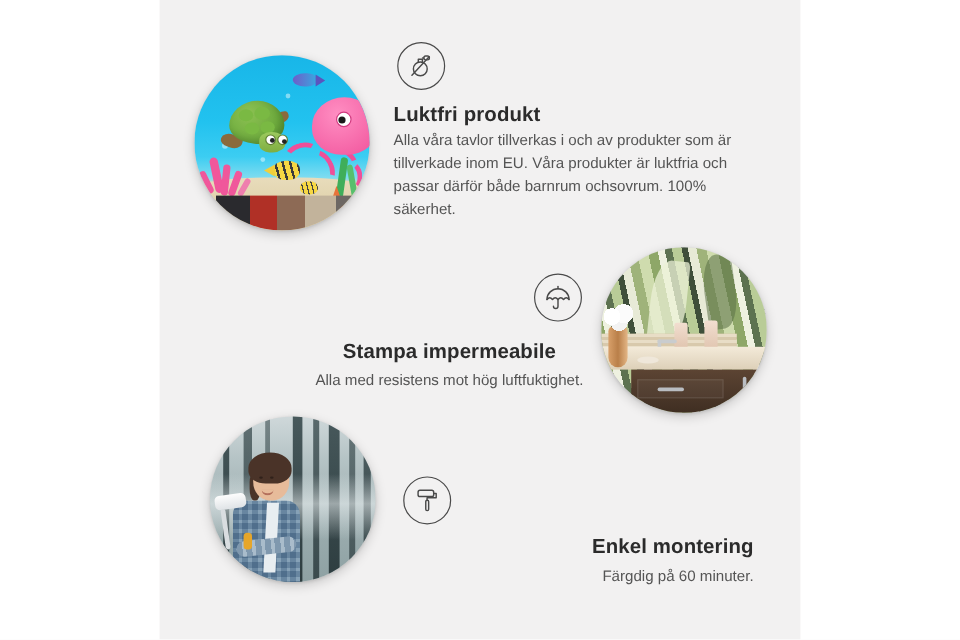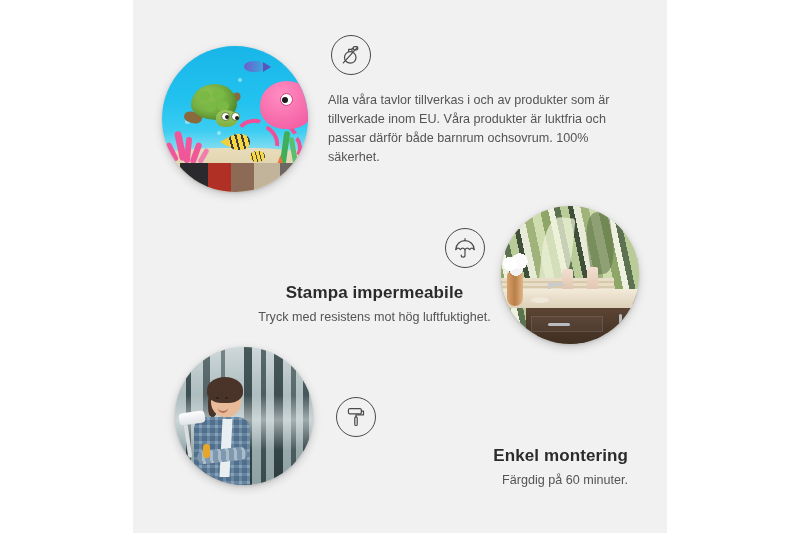--- a/index.html
+++ b/index.html
@@ -317,21 +317,21 @@
   .feat-body {
     font-size: 12.6px;
     line-height: 1.52;
     color: #545454;
   }
 
   
   #feat-odour { left: 195px; top: 35px; width: 300px; text-align: left; }
   #feat-odour .icon-circle { margin-left: 3px; }
   #feat-odour .feat-title { margin-top: 11px; }
-  #feat-odour .feat-body  { margin-top: 16px; width: 292px; }
+  #feat-odour .feat-body  { margin-top: 2px; width: 292px; }
 
   
   #feat-water { left: 75px; top: 228px; width: 333px; text-align: center; }
   #feat-water .icon-wrap { display:flex; justify-content: flex-end; padding-right: 56px; }
   #feat-water .feat-title { margin-top: 15px; }
   #feat-water .feat-body  { margin-top: 5px; }
 
   
   #feat-mount { left: 195px; top: 397px; width: 300px; text-align: center; }
   #feat-mount .icon-wrap { display:flex; justify-content:flex-start; padding-left: 8px; }
@@ -448,36 +448,37 @@
         <div class="icon-circle">
           <svg width="26" height="26" viewBox="0 0 26 26" fill="none" stroke="#4a4a4a" stroke-width="1.2" stroke-linecap="round" stroke-linejoin="round">
             <path d="M6.5 15.5c0-3.3 2.5-5.8 5.8-5.8 3.2 0 5.7 2.5 5.7 5.8 0 3.2-2.5 5.7-5.7 5.7-3.3 0-5.8-2.5-5.8-5.7z"></path>
             <path d="M10.6 9.7V7.4h3.4v2.3"></path>
             <rect x="15.2" y="4.6" width="4.6" height="3.3" rx="1.5"></rect>
             <path d="M15.2 6.3h-1.1"></path>
             <path d="M5.3 20.8 19.6 5.2"></path>
           </svg>
         </div>
       </div>
+      <div class="feat-title">Luktfri produkt</div>
       <div class="feat-body">Alla våra tavlor tillverkas i och av produkter som är tillverkade inom EU. Våra produkter är luktfria och passar därför både barnrum ochsovrum. 100% säkerhet.</div>
     </div>
 
     <div class="feature" id="feat-water">
       <div class="icon-wrap">
         <div class="icon-circle">
           <svg width="26" height="26" viewBox="0 0 26 26" fill="none" stroke="#4a4a4a" stroke-width="1.2" stroke-linecap="round" stroke-linejoin="round">
             <path d="M3.8 14.6C3.8 9.6 7.9 5.6 13 5.6s9.2 4 9.2 9"></path>
             <path d="M3.8 14.6c1.5-2 3.1-2 4.6 0 1.5-2 3.1-2 4.6 0 1.5-2 3.1-2 4.6 0 1.5-2 3.1-2 4.6 0"></path>
             <path d="M13 5.6V3.7"></path>
             <path d="M13 14.6v5.6a1.9 1.9 0 0 1-3.8 0"></path>
           </svg>
         </div>
       </div>
       <div class="feat-title">Stampa impermeabile</div>
-      <div class="feat-body">Tryck med resistens mot hög luftfuktighet.</div>
+      <div class="feat-body">Alla med resistens mot hög luftfuktighet.</div>
     </div>
 
     <div class="feature" id="feat-mount">
       <div class="icon-wrap">
         <div class="icon-circle">
           <svg width="26" height="26" viewBox="0 0 26 26" fill="none" stroke="#4a4a4a" stroke-width="1.2" stroke-linecap="round" stroke-linejoin="round">
             <rect x="5.4" y="4.6" width="13" height="5.2" rx="1.6"></rect>
             <path d="M18.4 7.2h2.1v3.6h-7.6v2.1"></path>
             <rect x="11.8" y="12.9" width="2.4" height="8.6" rx="1.1"></rect>
           </svg>

